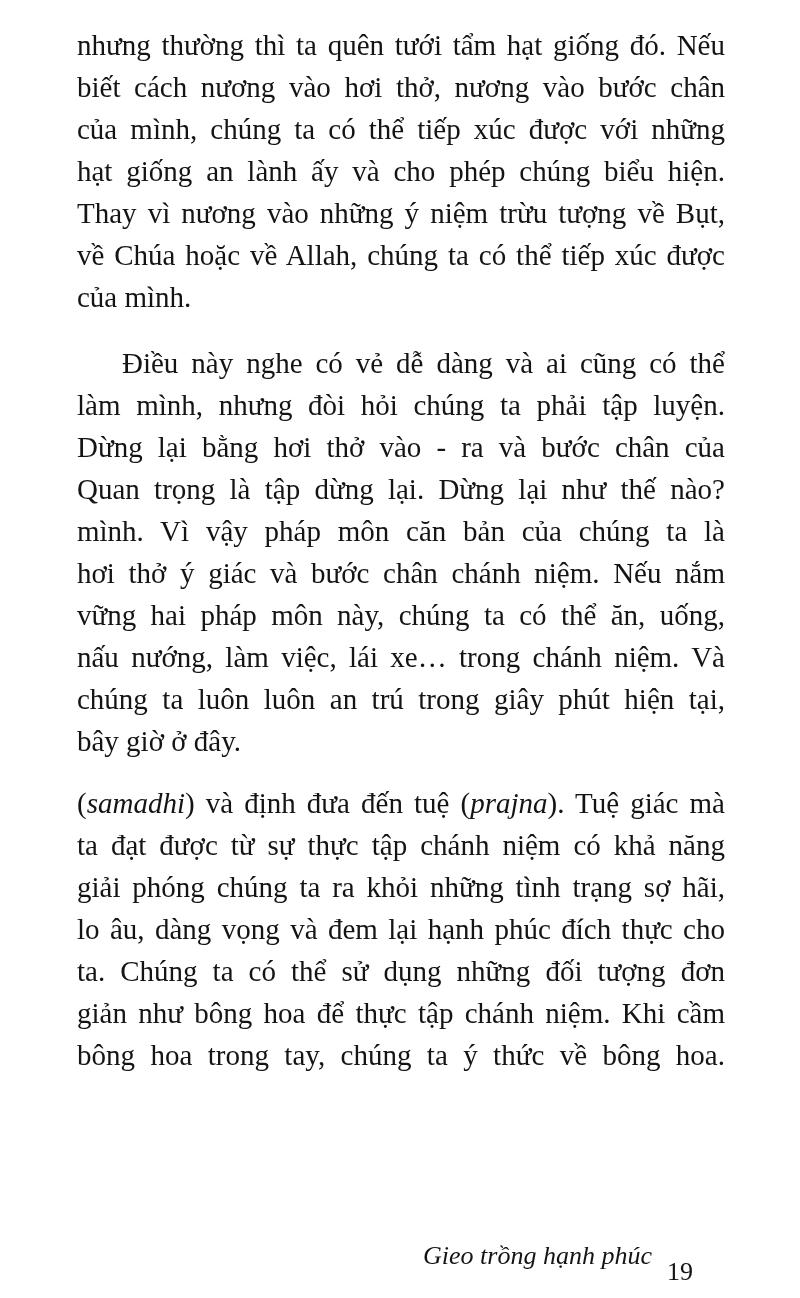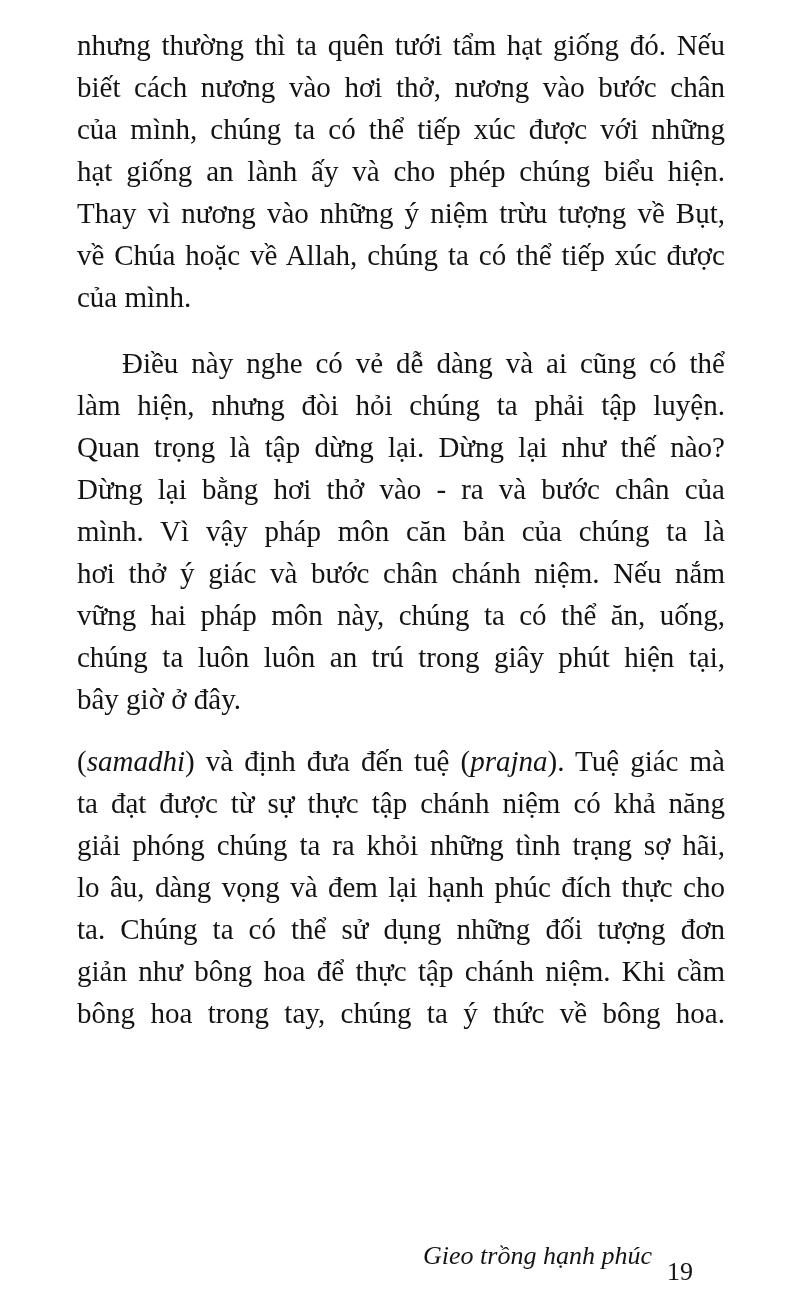--- a/index.html
+++ b/index.html
@@ -77,26 +77,27 @@
     <span class="line">hạt giống an lành ấy và cho phép chúng biểu hiện.</span>
     <span class="line">Thay vì nương vào những ý niệm trừu tượng về Bụt,</span>
     <span class="line">về Chúa hoặc về Allah, chúng ta có thể tiếp xúc được</span>
     <span class="line last">của mình.</span>
   </div>
 
   <div class="para-gap"></div>
 
   <div class="paragraph">
     <span class="line indent">Điều này nghe có vẻ dễ dàng và ai cũng có thể</span>
-    <span class="line">làm hiện, nhưng đòi hỏi chúng ta phải tập luyện.</span>
+    <span class="line">làm mình, nhưng đòi hỏi chúng ta phải tập luyện.</span>
+    <span class="line">Dừng lại bằng hơi thở vào - ra và bước chân của</span>
     <span class="line">Quan trọng là tập dừng lại. Dừng lại như thế nào?</span>
-    <span class="line">Dừng lại bằng hơi thở vào - ra và bước chân của</span>
     <span class="line">mình. Vì vậy pháp môn căn bản của chúng ta là</span>
     <span class="line">hơi thở ý giác và bước chân chánh niệm. Nếu nắm</span>
     <span class="line">vững hai pháp môn này, chúng ta có thể ăn, uống,</span>
+    <span class="line">nấu nướng, làm việc, lái xe… trong chánh niệm. Và</span>
     <span class="line">chúng ta luôn luôn an trú trong giây phút hiện tại,</span>
     <span class="line last">bây giờ ở đây.</span>
   </div>
 
   <div class="para-gap small"></div>
 
   <div class="paragraph">
     <span class="line"><span>(</span><em>samadhi</em><span>) và định đưa đến tuệ (</span><em>prajna</em><span>). Tuệ giác mà</span></span>
     <span class="line">ta đạt được từ sự thực tập chánh niệm có khả năng</span>
     <span class="line">giải phóng chúng ta ra khỏi những tình trạng sợ hãi,</span>

